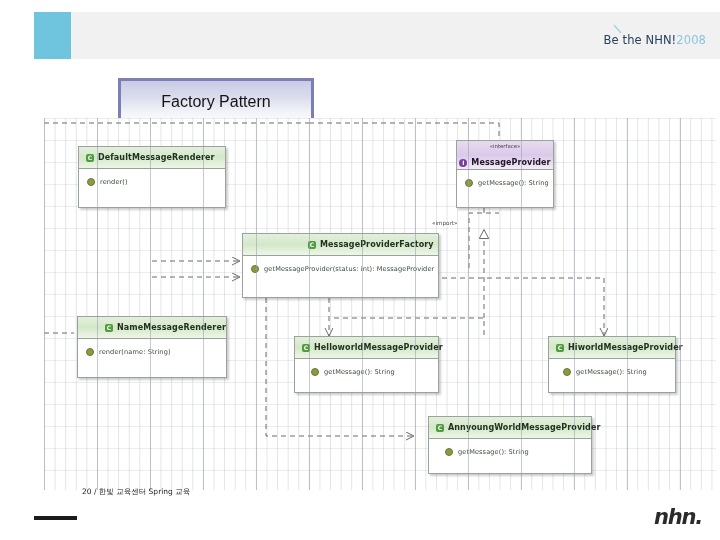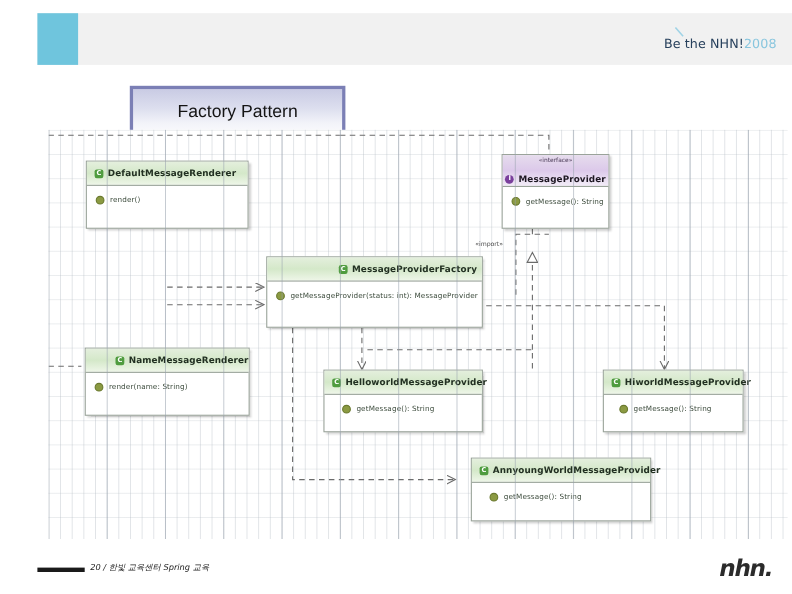--- a/index.html
+++ b/index.html
@@ -200,26 +200,25 @@
     position: absolute;
     left: 34px;
     top: 516px;
     width: 43px;
     height: 4px;
     background: #1a1a1a;
   }
   .footer-text {
     position: absolute;
     left: 82px;
-    top: 511px;
+    top: 487px;
     font-size: 7.5px;
     color: #1b1b1b;
     white-space: nowrap;
     font-family: "DejaVu Sans", sans-serif;
-    font-style: italic;
   }
   .footer-logo {
     position: absolute;
     right: 18px;
     top: 505px;
     font-size: 21px;
     font-weight: bold;
     font-style: italic;
     letter-spacing: -1.2px;
     color: #2b2b2b;

